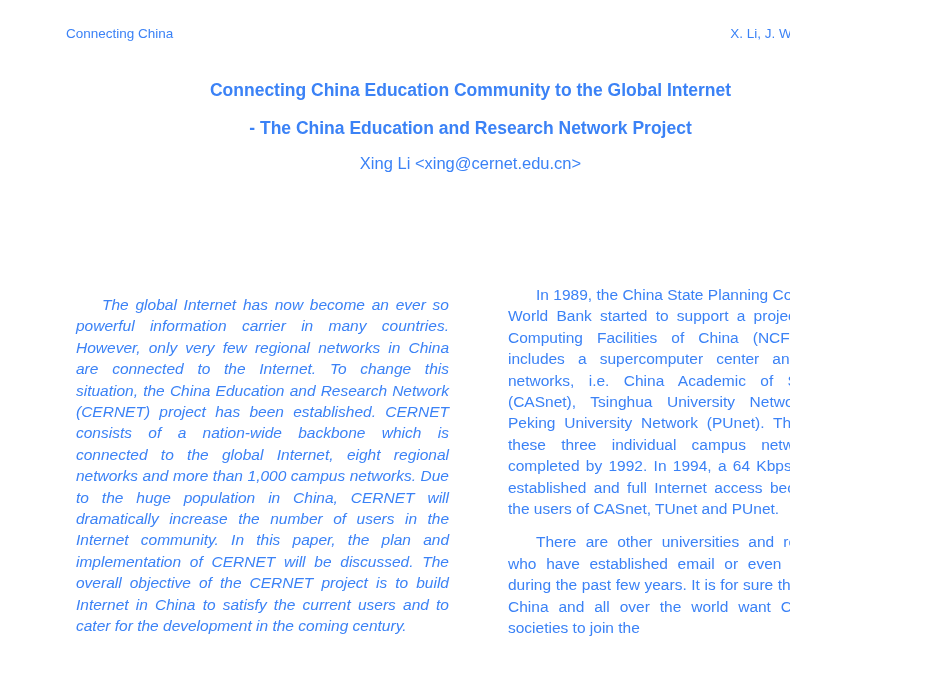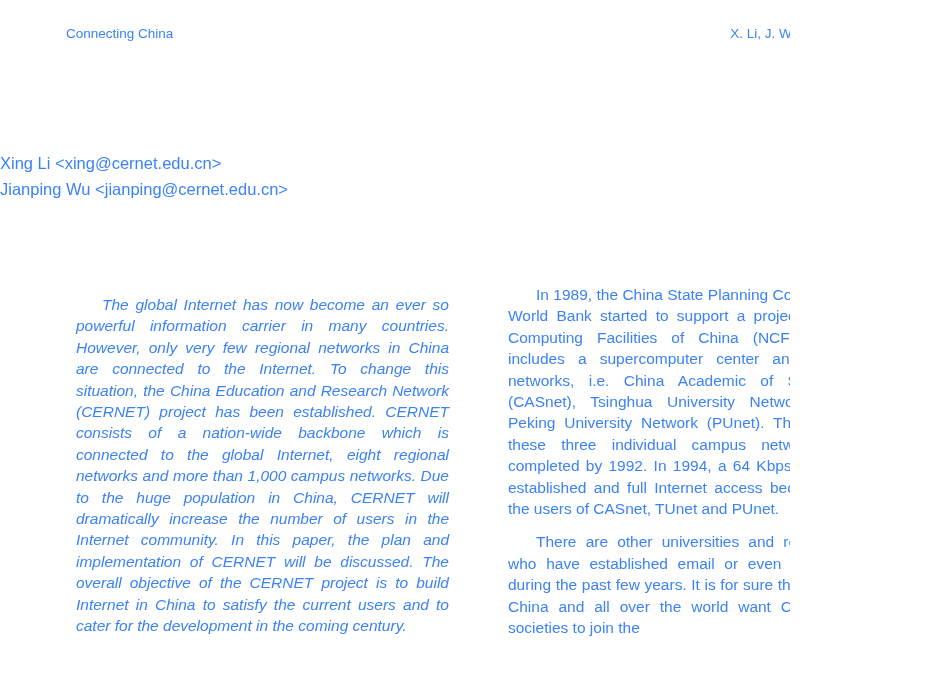--- a/index.html
+++ b/index.html
@@ -41,21 +41,21 @@
     font-size: 17.5px;
     line-height: 22px;
   }
   .title-block .title-line1 { margin-bottom: 16px; }
 
   .authors {
     position: absolute;
     top: 150px;
     left: 0;
     width: 941px;
-    text-align: left;
+    text-align: center;
     font-size: 16.5px;
     line-height: 26px;
   }
 
   .col {
     position: absolute;
     top: 284px;
     font-size: 15.5px;
     line-height: 21.4px;
     text-align: justify;
@@ -85,24 +85,27 @@
 </head>
 <body>
 
 <div class="page">
 
   <div class="running-header">
     <span class="cell left">Connecting China</span>
     <span class="cell right">X. Li, J. Wu and Y. CASnet</span>
   </div>
 
+  <div class="title-block">
+    <div class="title-line1">Connecting China Education Community to the Global Internet</div>
+    <div class="title-line2">- The China Education and Research Network Project</div>
+  </div>
 
   <div class="authors">
     <div>Xing Li &lt;xing@cernet.edu.cn&gt;</div>
-    <div>Jianping Wu &lt;jianping@cernet.edu.cn&gt;</div>
   </div>
 
   <div class="col col-left">
     <p class="abstract-text">The global Internet has now become an ever so powerful information carrier in many countries. However, only very few regional networks in China are connected to the Internet. To change this situation, the China Education and Research Network (CERNET) project has been established. CERNET consists of a nation-wide backbone which is connected to the global Internet, eight regional networks and more than 1,000 campus networks. Due to the huge population in China, CERNET will dramatically increase the number of users in the Internet community. In this paper, the plan and implementation of CERNET will be discussed. The overall objective of the CERNET project is to build Internet in China to satisfy the current users and to cater for the development in the coming century.</p>
   </div>
 
   <div class="col col-right">
     <p class="body-par">In 1989, the China State Planning Commission and the World Bank started to support a project called National Computing Facilities of China (NCFC). This project includes a supercomputer center and three campus networks, i.e. China Academic of Science Network (CASnet), Tsinghua University Network (TUnet) and Peking University Network (PUnet). The construction of these three individual campus networks had been completed by 1992. In 1994, a 64 Kbps satellite link was established and full Internet access became available to the users of CASnet, TUnet and PUnet.</p>
     <p class="body-par">There are other universities and research institutes who have established email or even full Internet links during the past few years. It is for sure that many people in China and all over the world want Chinese academic societies to join the</p>
   </div>

